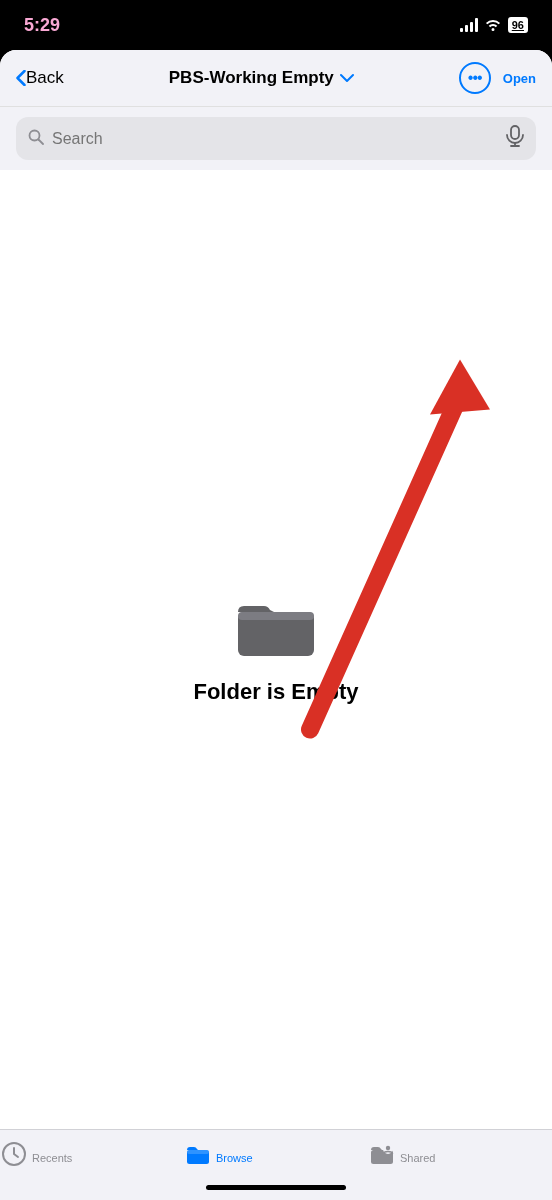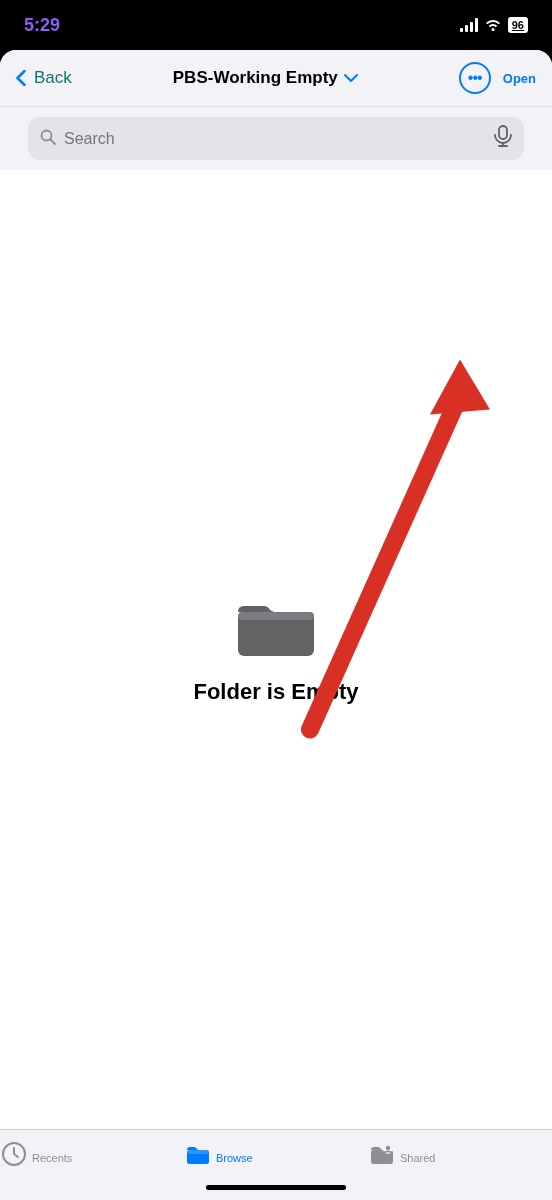--- a/index.html
+++ b/index.html
@@ -18,21 +18,21 @@
     .status-bar {
       background: #000;
       height: 50px;
       display: flex;
       align-items: center;
       justify-content: space-between;
       padding: 0 24px;
     }
 
     .status-time {
-      color: #8b5cf6;
+      color: #f9a8d4;
       font-size: 18px;
       font-weight: 600;
     }
 
     .status-icons {
       display: flex;
       align-items: center;
       gap: 6px;
     }
 
@@ -81,22 +81,22 @@
       align-items: center;
       padding: 12px 16px;
       background: #f2f2f7;
       border-bottom: 1px solid #e0e0e0;
       gap: 8px;
     }
 
     .back-btn {
       display: flex;
       align-items: center;
-      gap: 8px;
-      color: #0f766e;
+      gap: 0;
+      color: #000000;
       font-size: 17px;
       cursor: pointer;
       white-space: nowrap;
     }
 
     .nav-title-area {
       flex: 1;
       display: flex;
       align-items: center;
       justify-content: center;
@@ -141,21 +141,21 @@
     .nav-open-btn {
       color: #007aff;
       font-size: 13px;
       font-weight: 700;
       cursor: pointer;
       text-align: center;
     }
 
     
     .search-area {
-      padding: 10px 28px;
+      padding: 10px 16px;
       background: #f2f2f7;
     }
 
     .search-bar {
       background: #e4e4e8;
       border-radius: 12px;
       display: flex;
       align-items: center;
       padding: 8px 12px;
       gap: 8px;

